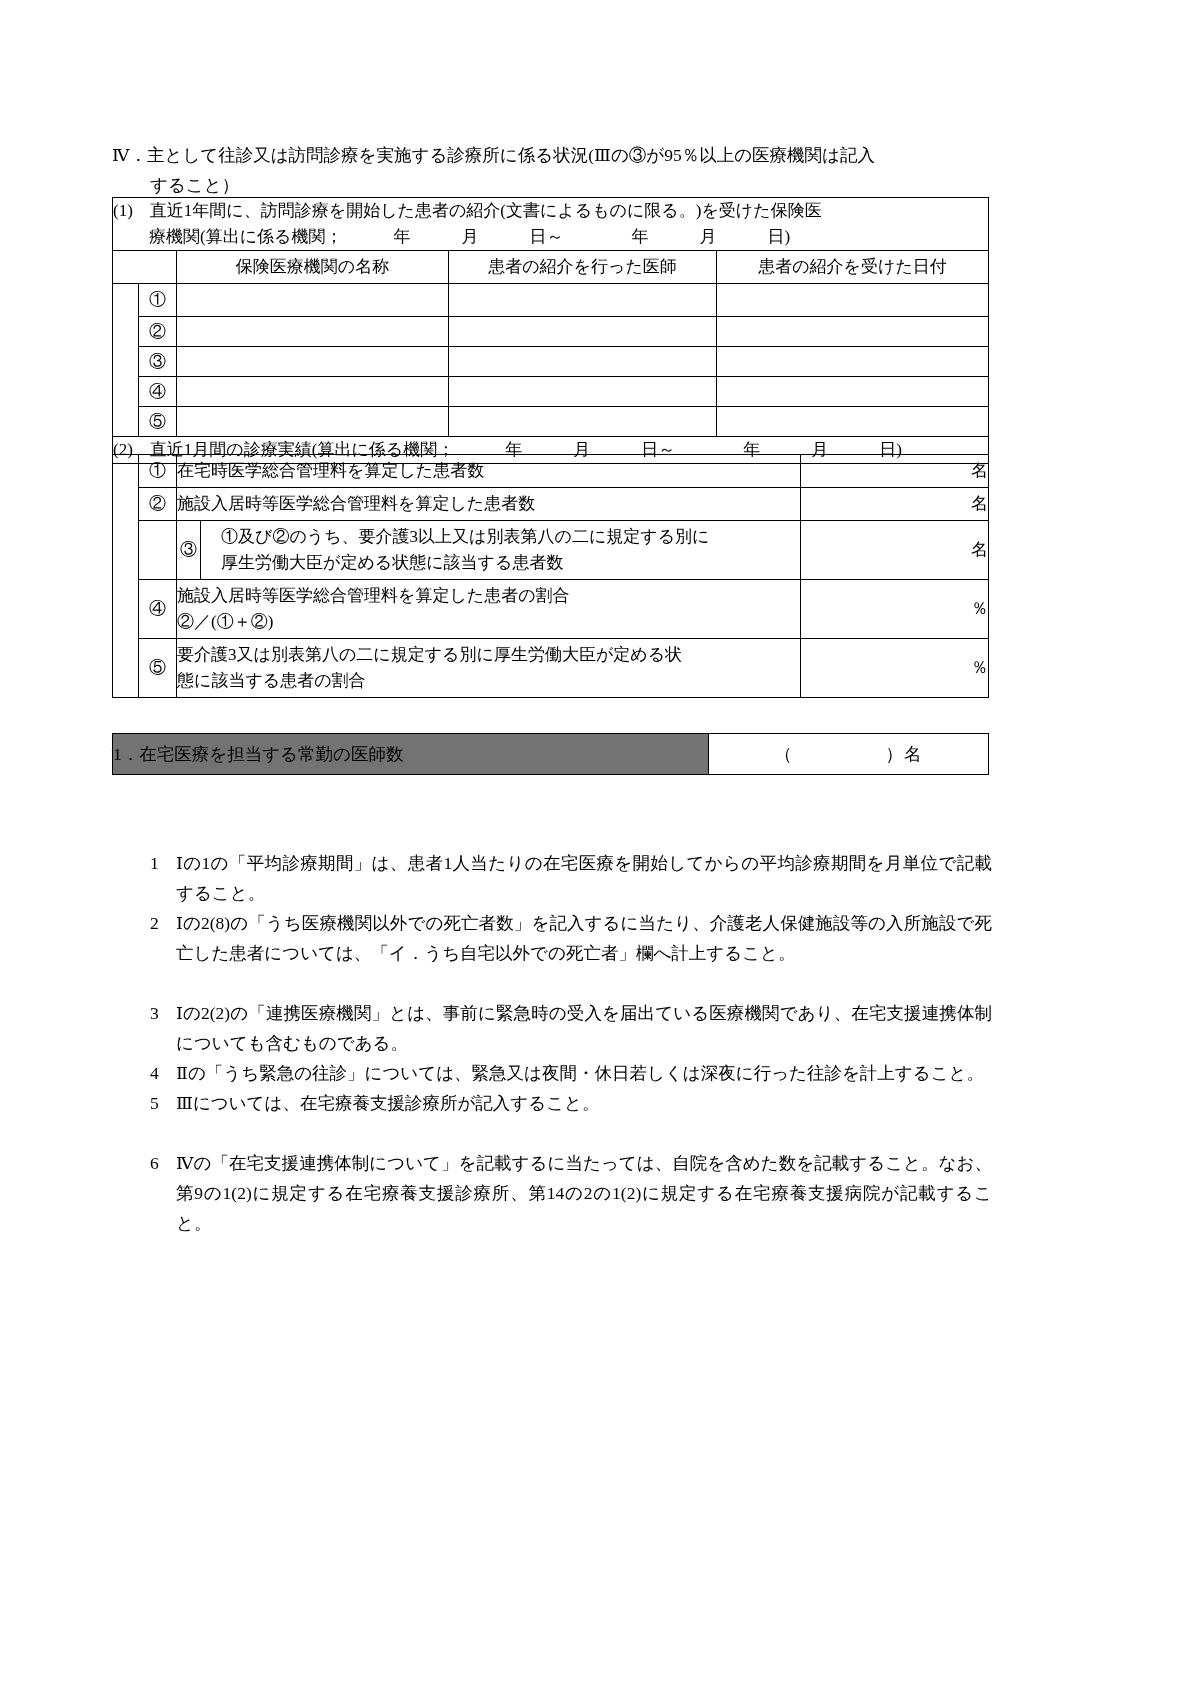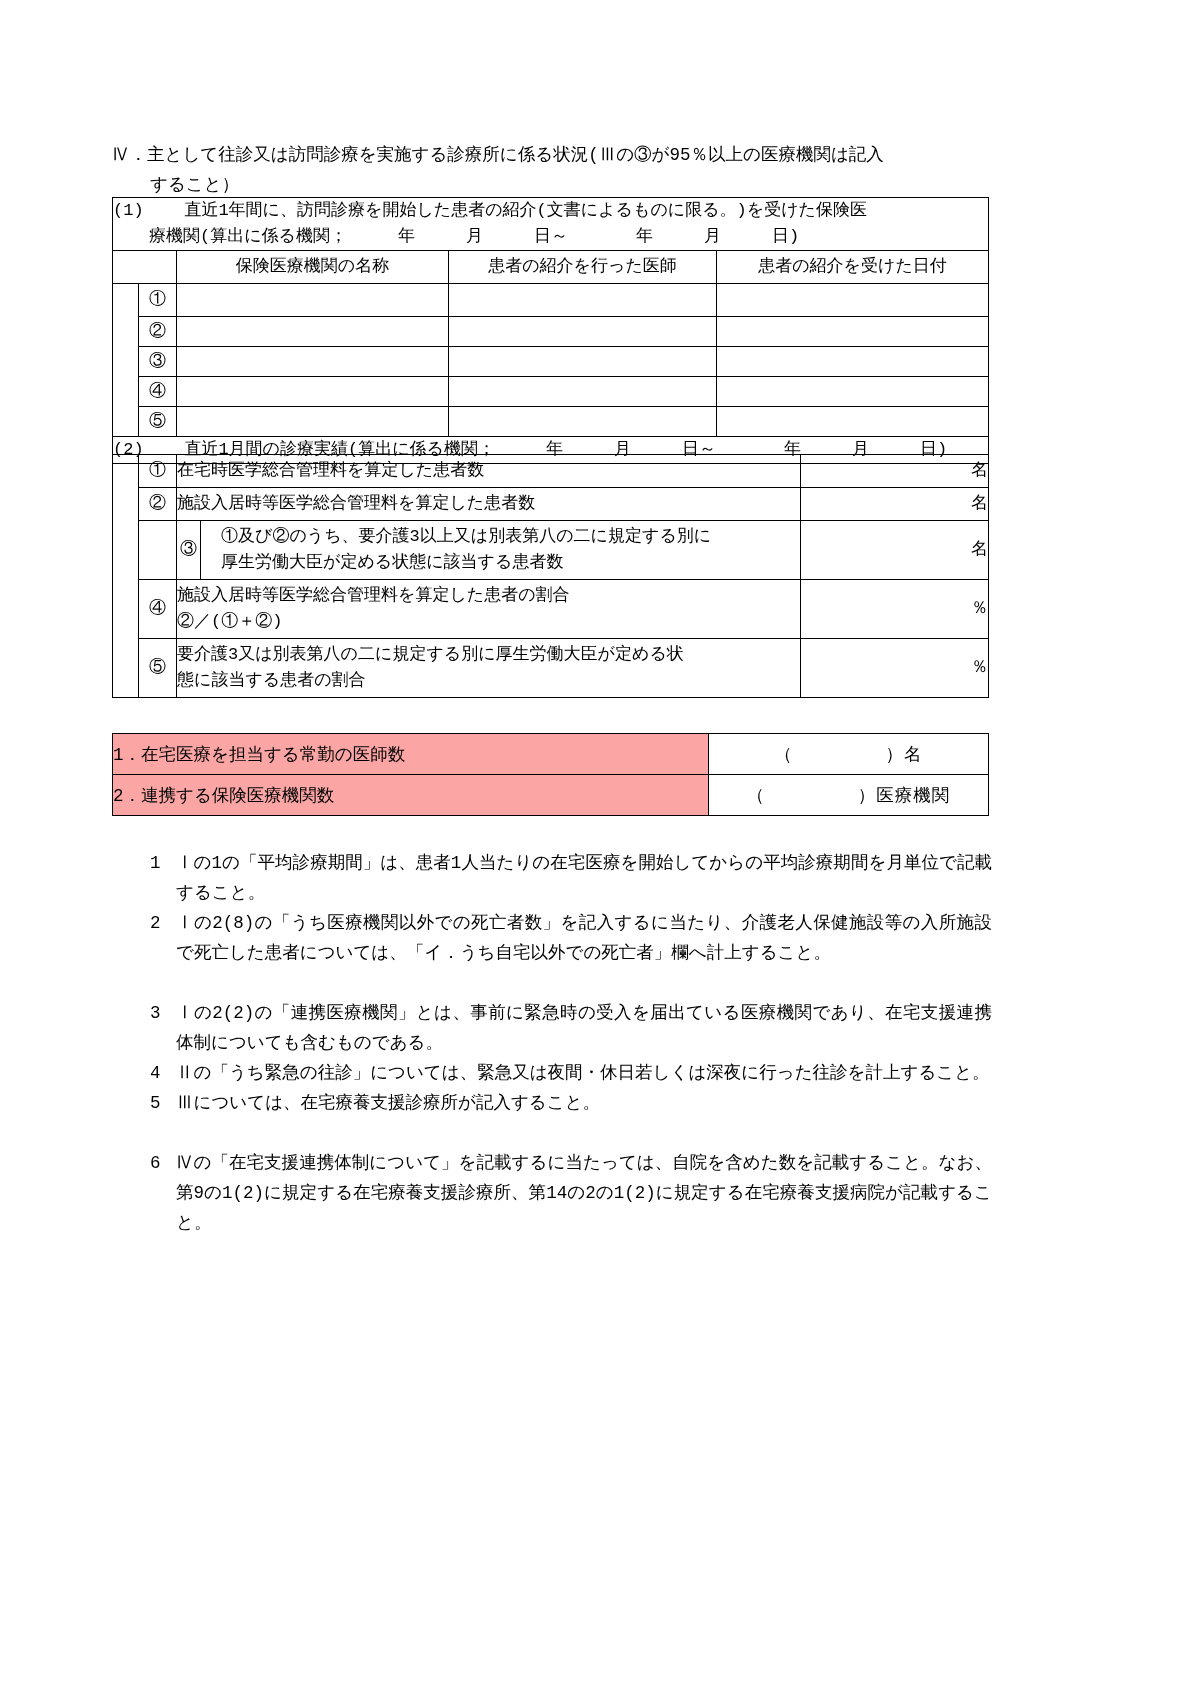--- a/index.html
+++ b/index.html
@@ -13,21 +13,20 @@
     font-family: "Liberation Serif", "DejaVu Serif", serif;
     color: #000000;
     position: relative;
     overflow: hidden;
   }
   .page {
     position: absolute;
     left: 0; top: 0;
     width: 1181px;
     height: 1695px;
-    font-family: Liberation Mono, monospace;
   }
 
   
   .sec-head {
     position: absolute;
     font-size: 17.5px;
     line-height: 30px;
     white-space: nowrap;
     letter-spacing: 0px;
   }
@@ -96,21 +95,21 @@
     table-layout: fixed;
     font-size: 17.5px;
   }
   table.vgrid td {
     border: 1px solid #000000;
     padding: 0;
     height: 40px;
     vertical-align: middle;
   }
   td.shaded {
-    background: #fca5a5;
+    background: #737373;
     padding-left: 12px;
     white-space: nowrap;
     margin-left: 37px;
   }
   td.vval {
     text-align: center;
     white-space: nowrap;
     letter-spacing: 1px;
   }
 
@@ -275,24 +274,20 @@
   <table class="vgrid" style="left:112px; top:733px; width:876px;">
     <colgroup>
       <col style="width:596px">
       <col style="width:280px">
     </colgroup>
     <tbody>
         <tr>
       <td class="shaded">1．在宅医療を担当する常勤の医師数</td>
       <td class="vval">（　　　　　）名</td>
     </tr>
-    <tr>
-      <td class="shaded">2．連携する保険医療機関数</td>
-      <td class="vval">（　　　　　）医療機関</td>
-    </tr>
   </tbody>
     </table>
 
   <div class="notes" style="left:112px; top:848px; width:880px;">
 
 
     <div class="note-item">
       <span class="note-num">1</span>
       <span class="note-body">Ⅰの1の「平均診療期間」は、患者1人当たりの在宅医療を開始してからの平均診療期間を月単位で記載すること。</span>
     </div>

